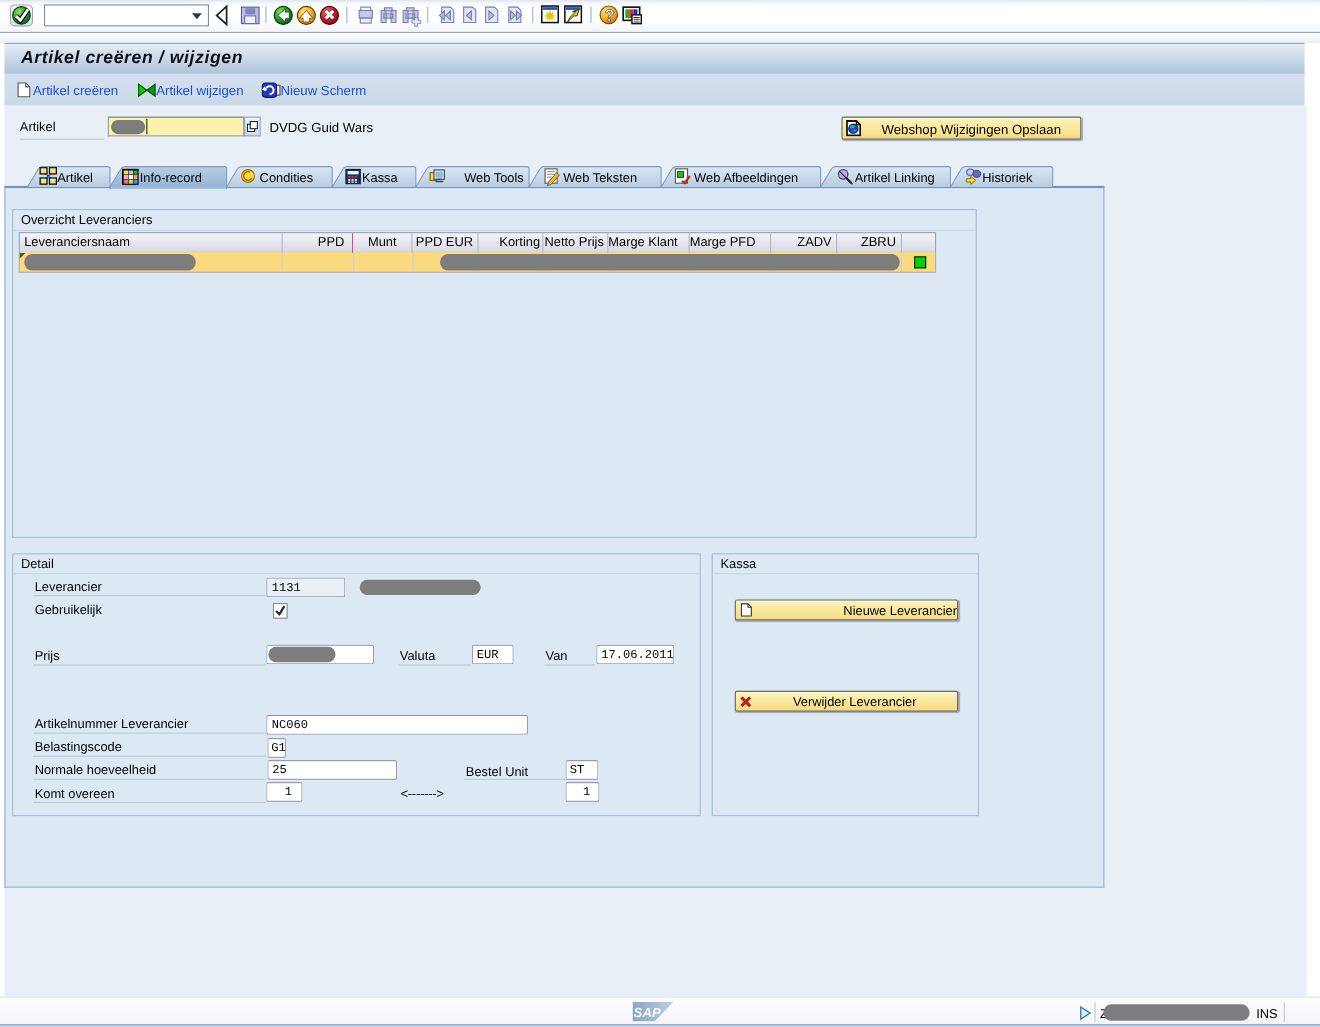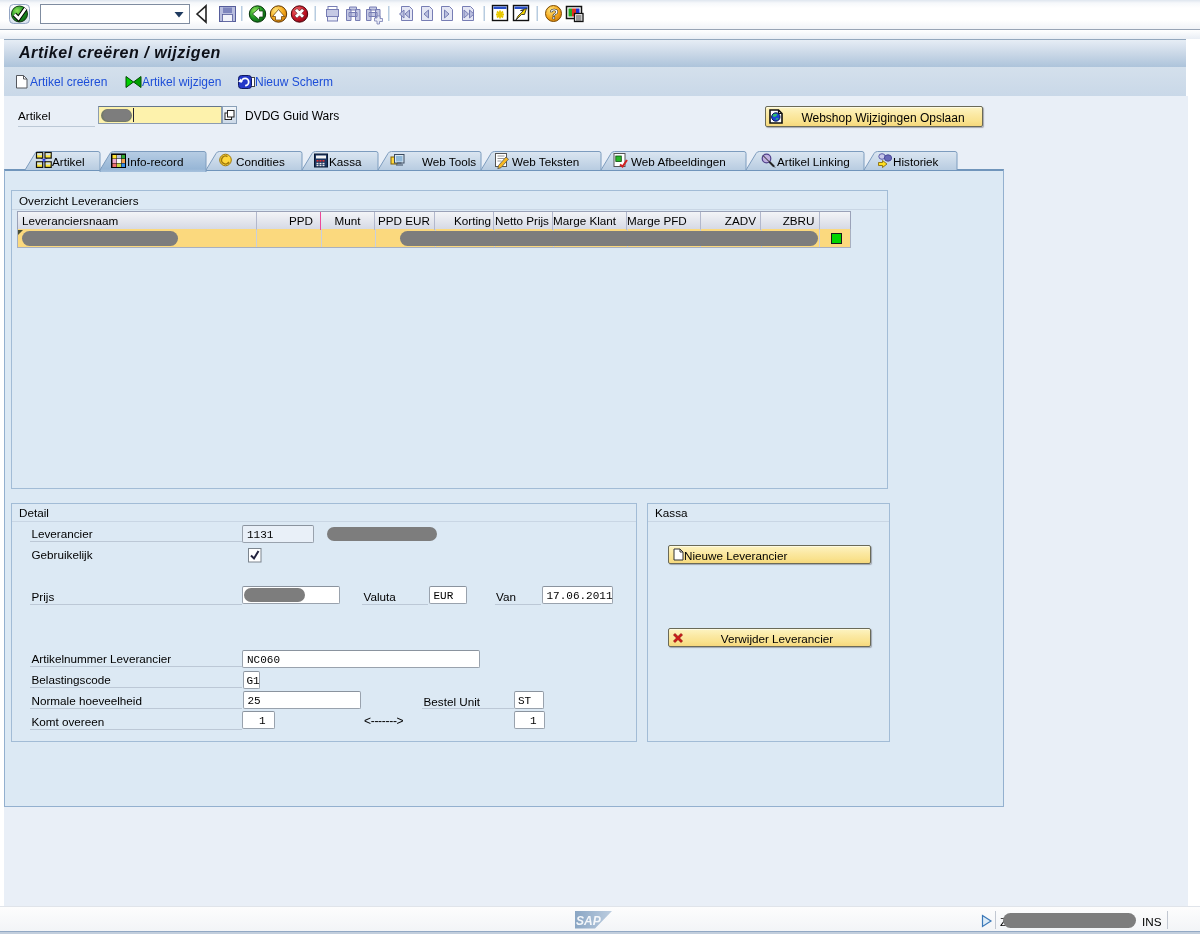--- a/index.html
+++ b/index.html
@@ -359,21 +359,21 @@
 <span class="lbl abs" style="left:364px;top:714px;font-size:12px;letter-spacing:-0.3px">&lt;-------&gt;</span>
 <div class="inp abs" style="left:514px;top:711.3px;width:30.5px;text-align:right;padding-right:7px;padding-left:0">1</div>
 <div class="grp abs" style="left:647px;top:503px;width:243px;height:239px"></div>
 <span class="lbl abs" style="left:655px;top:506px">Kassa</span>
 <div class="abs" style="left:648px;top:521px;width:241px;height:1px;background:#c9d6e4"></div>
 <div class="ybtn abs" style="left:668px;top:544.5px;width:202.5px;height:19px"></div>
 <svg class="abs" style="left:672.5px;top:547.5px" width="11" height="13" xmlns="http://www.w3.org/2000/svg">
   <path d="M1 1 h6 l3 3 v8 h-9 z" fill="#fff" stroke="#333"></path>
   <path d="M7 1 v3 h3" fill="none" stroke="#333"></path>
 </svg>
-<span class="lbl abs" style="left:684px;top:548.5px;width:186px;text-align:left">Nieuwe Leverancier</span>
+<span class="lbl abs" style="left:684px;top:548.5px;width:186px;text-align:right">Nieuwe Leverancier</span>
 <div class="ybtn abs" style="left:668px;top:628px;width:202.5px;height:19px"></div>
 <svg class="abs" style="left:671.5px;top:631.5px" width="12" height="12" xmlns="http://www.w3.org/2000/svg">
   <path d="M1.5 3 L3 1.5 L6 4.5 L9 1.5 L10.5 3 L7.5 6 L10.5 9 L9 10.5 L6 7.5 L3 10.5 L1.5 9 L4.5 6 Z" fill="#d01818" stroke="#8a0a0a" stroke-width="0.7"></path>
 </svg>
 <span class="lbl abs" style="left:684px;top:632px;width:186px;text-align:center">Verwijder Leverancier</span>
 <div class="abs" id="statusbar"></div>
 <svg class="abs" style="left:575px;top:911px" width="38" height="18" xmlns="http://www.w3.org/2000/svg">
   <defs>
     <linearGradient id="sap" x1="0" y1="0" x2="1" y2="0">
       <stop offset="0" stop-color="#8aa6c4"></stop>

